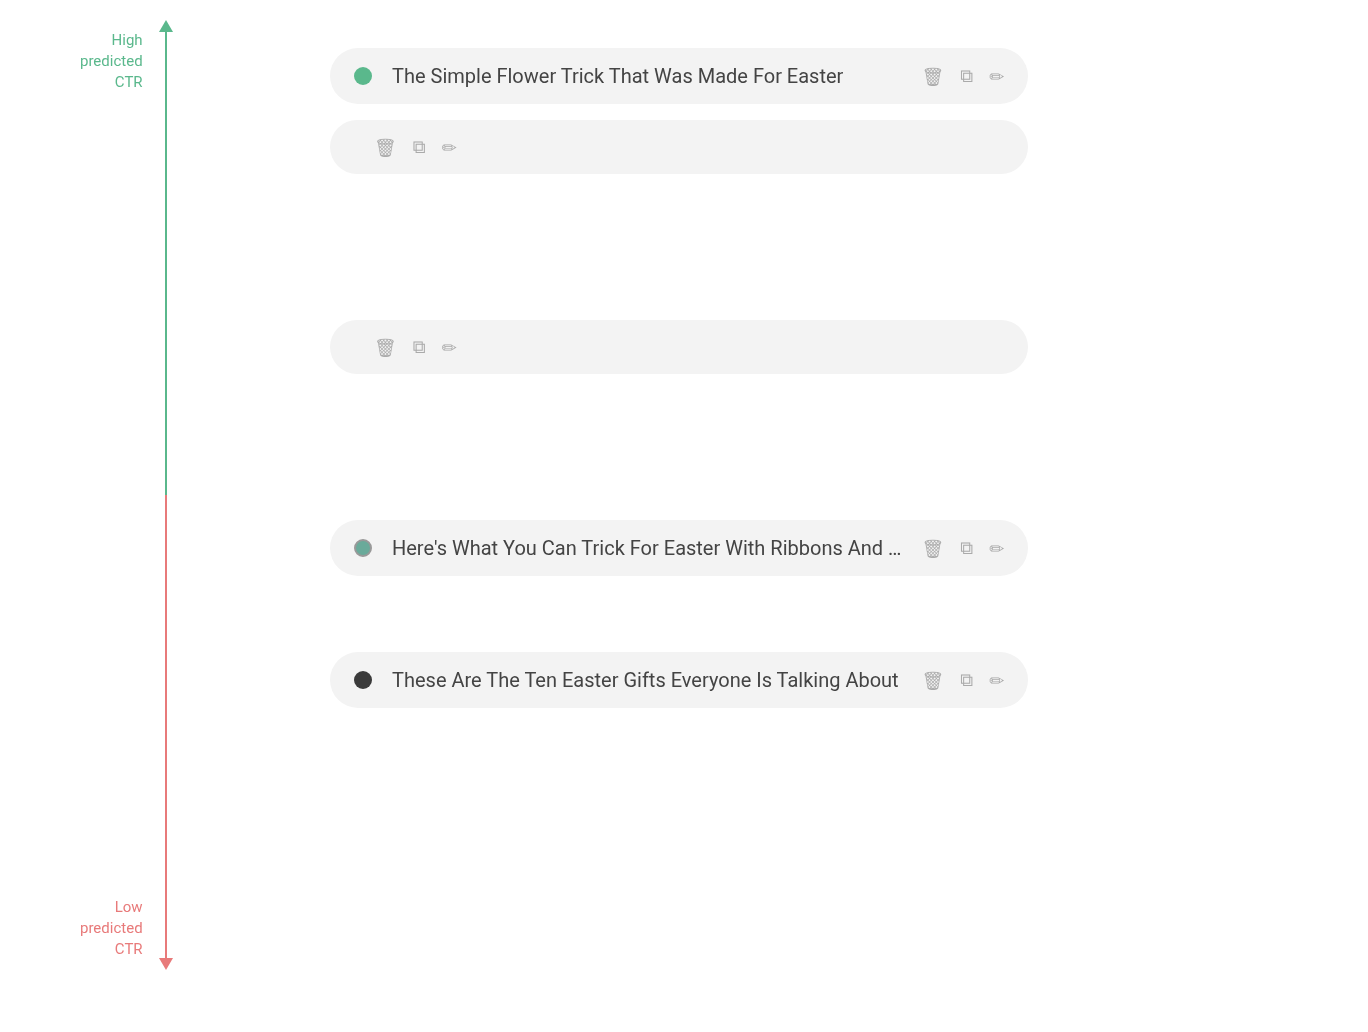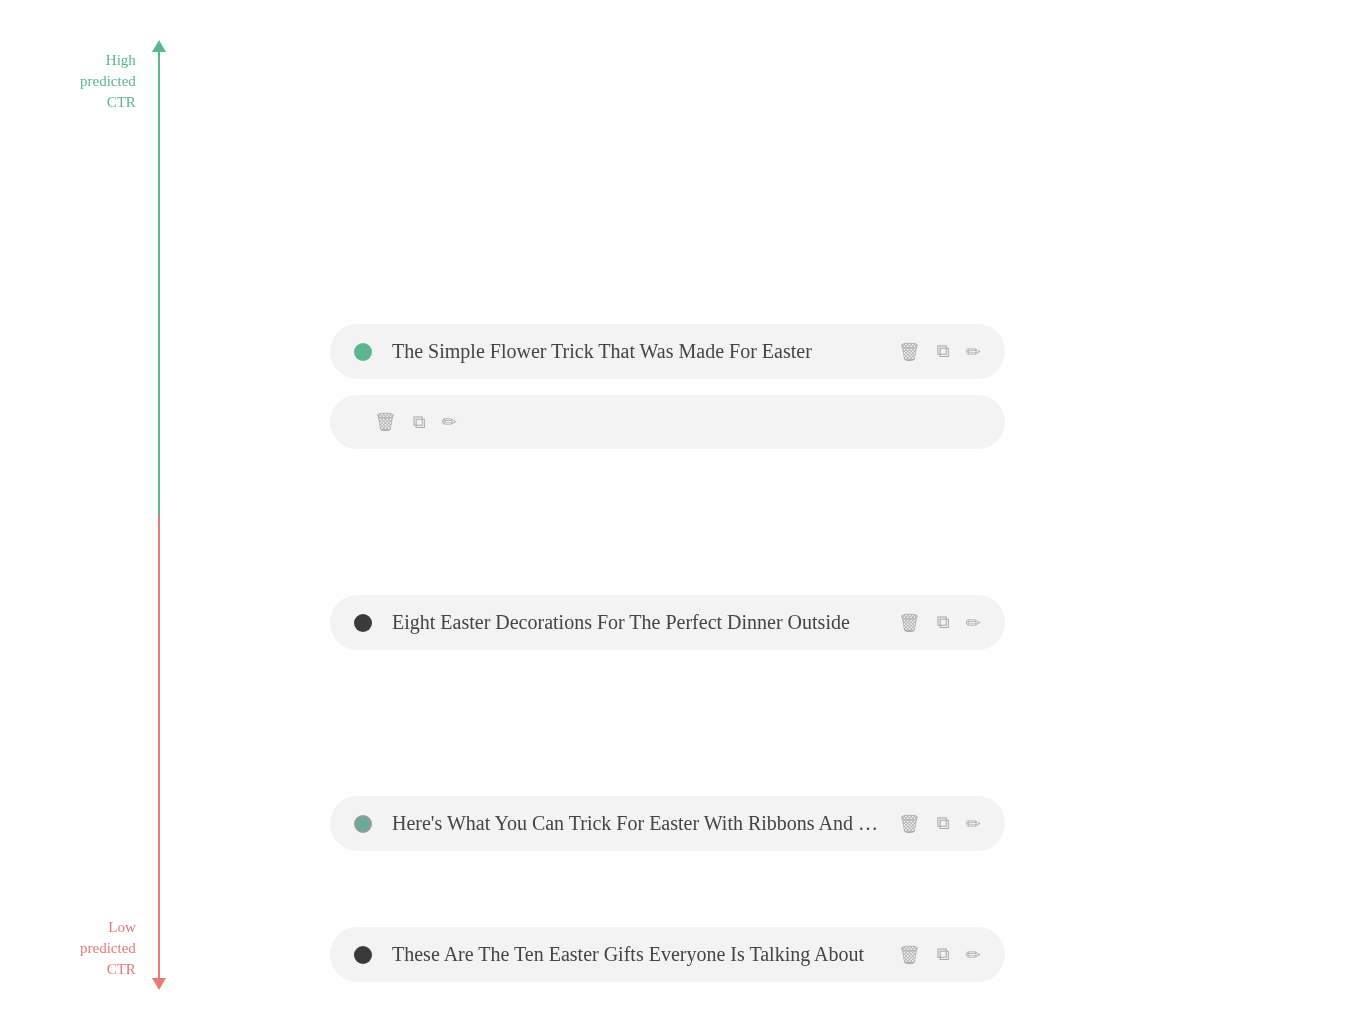--- a/index.html
+++ b/index.html
@@ -16,23 +16,22 @@
       overflow: hidden;
       position: relative;
     }
 
     .page-container {
       width: 1262px;
       height: 1032px;
       position: relative;
       display: flex;
       align-items: flex-start;
-      padding-top: 40px;
+      padding-top: 20px;
       padding-left: 80px;
-      font-family: Liberation Serif, serif;
     }
 
     .axis-label-high {
       display: flex;
       flex-direction: column;
       align-items: flex-end;
       margin-bottom: 0;
     }
 
     .axis-label-high .label-line {
@@ -176,21 +175,20 @@
       width: 30px;
     }
 
     .right-panel {
       flex: 1;
       display: flex;
       flex-direction: column;
       padding-left: 20px;
       padding-top: 20px;
       gap: 0;
-      justify-content: flex-end;
     }
     .item-spacer-2 { height: 130px; }
     .item-spacer-4 { height: 60px; }
 
   </style>
 </head>
 <body>
 
 <div class="page-container">
   <div class="axis-wrapper">
@@ -246,24 +244,20 @@
             <span class="action-icon">⧉</span>
             <span class="action-icon">✏</span>
           </div>
         </div>
       </div>
 
       <div class="item-spacer-2"></div>
 
       <div class="item-row">
         <div class="item-card">
-          <div class="item-left">
-            <div class="item-dot dot-dark"></div>
-            <span class="item-title">Eight Easter Decorations For The Perfect Dinner Outside</span>
-          </div>
           <div class="item-actions">
             <span class="action-icon">🗑</span>
             <span class="action-icon">⧉</span>
             <span class="action-icon">✏</span>
           </div>
         </div>
       </div>
 
       <div class="item-spacer-2"></div>
 

